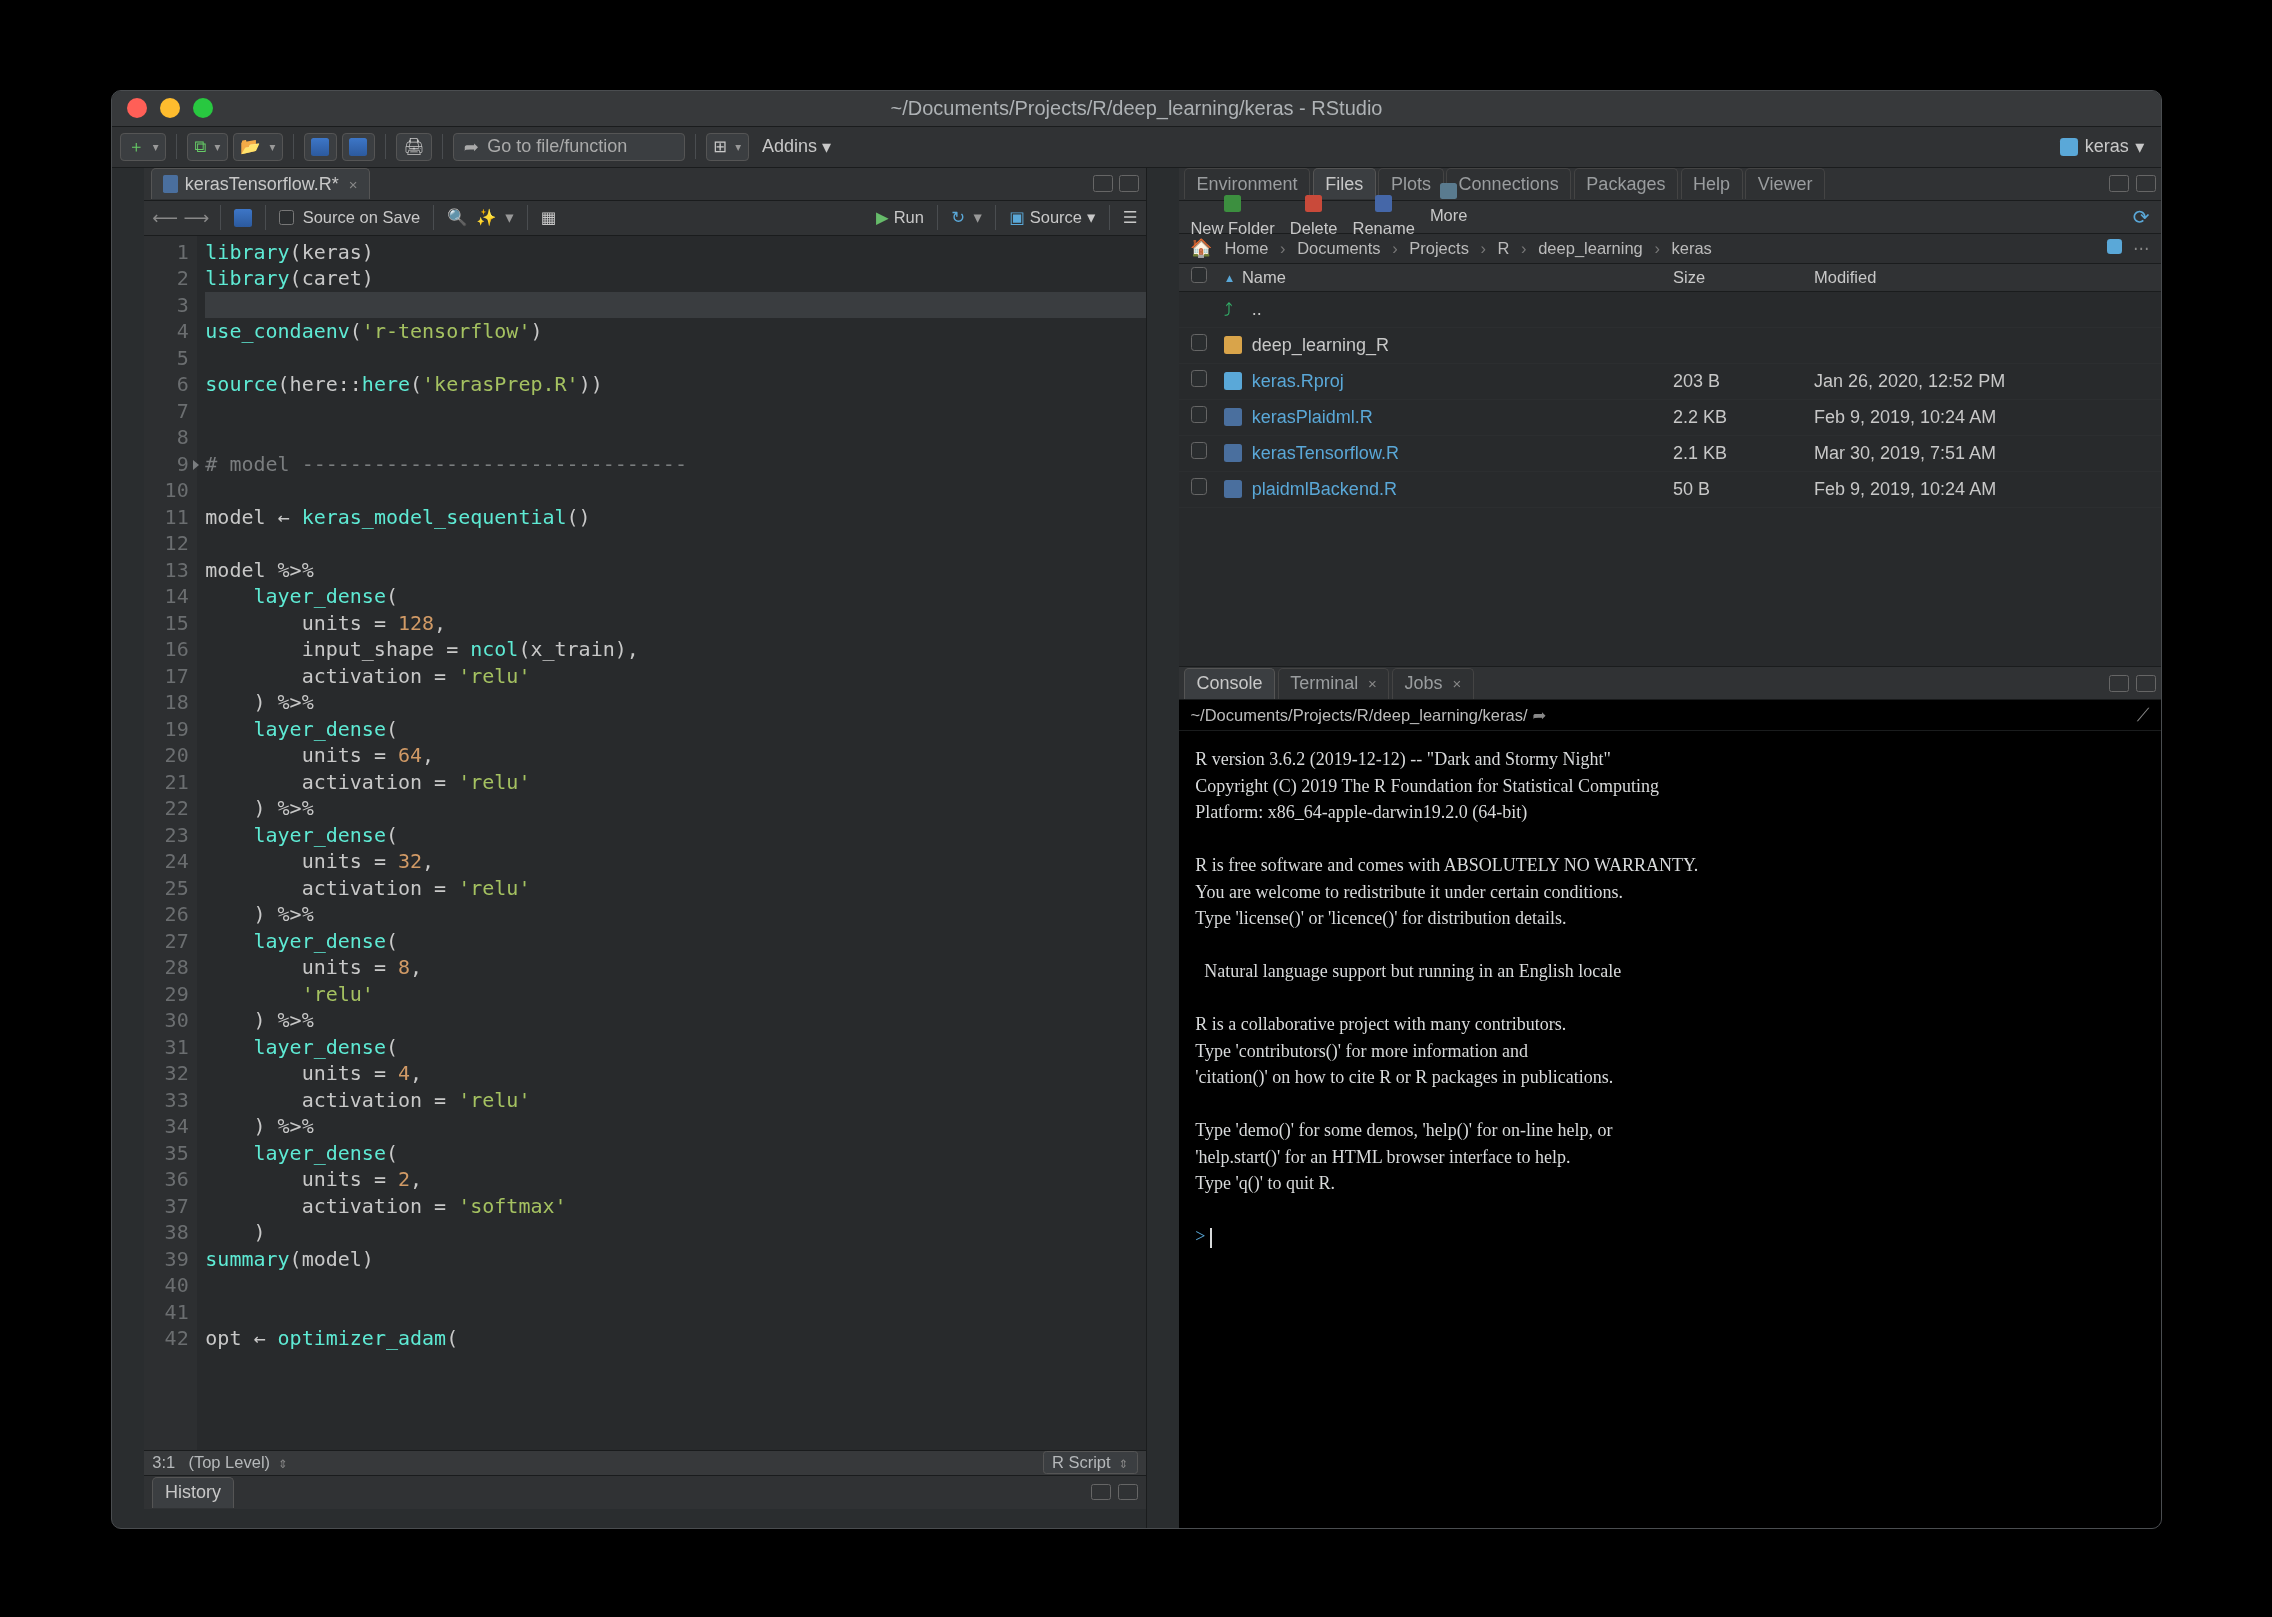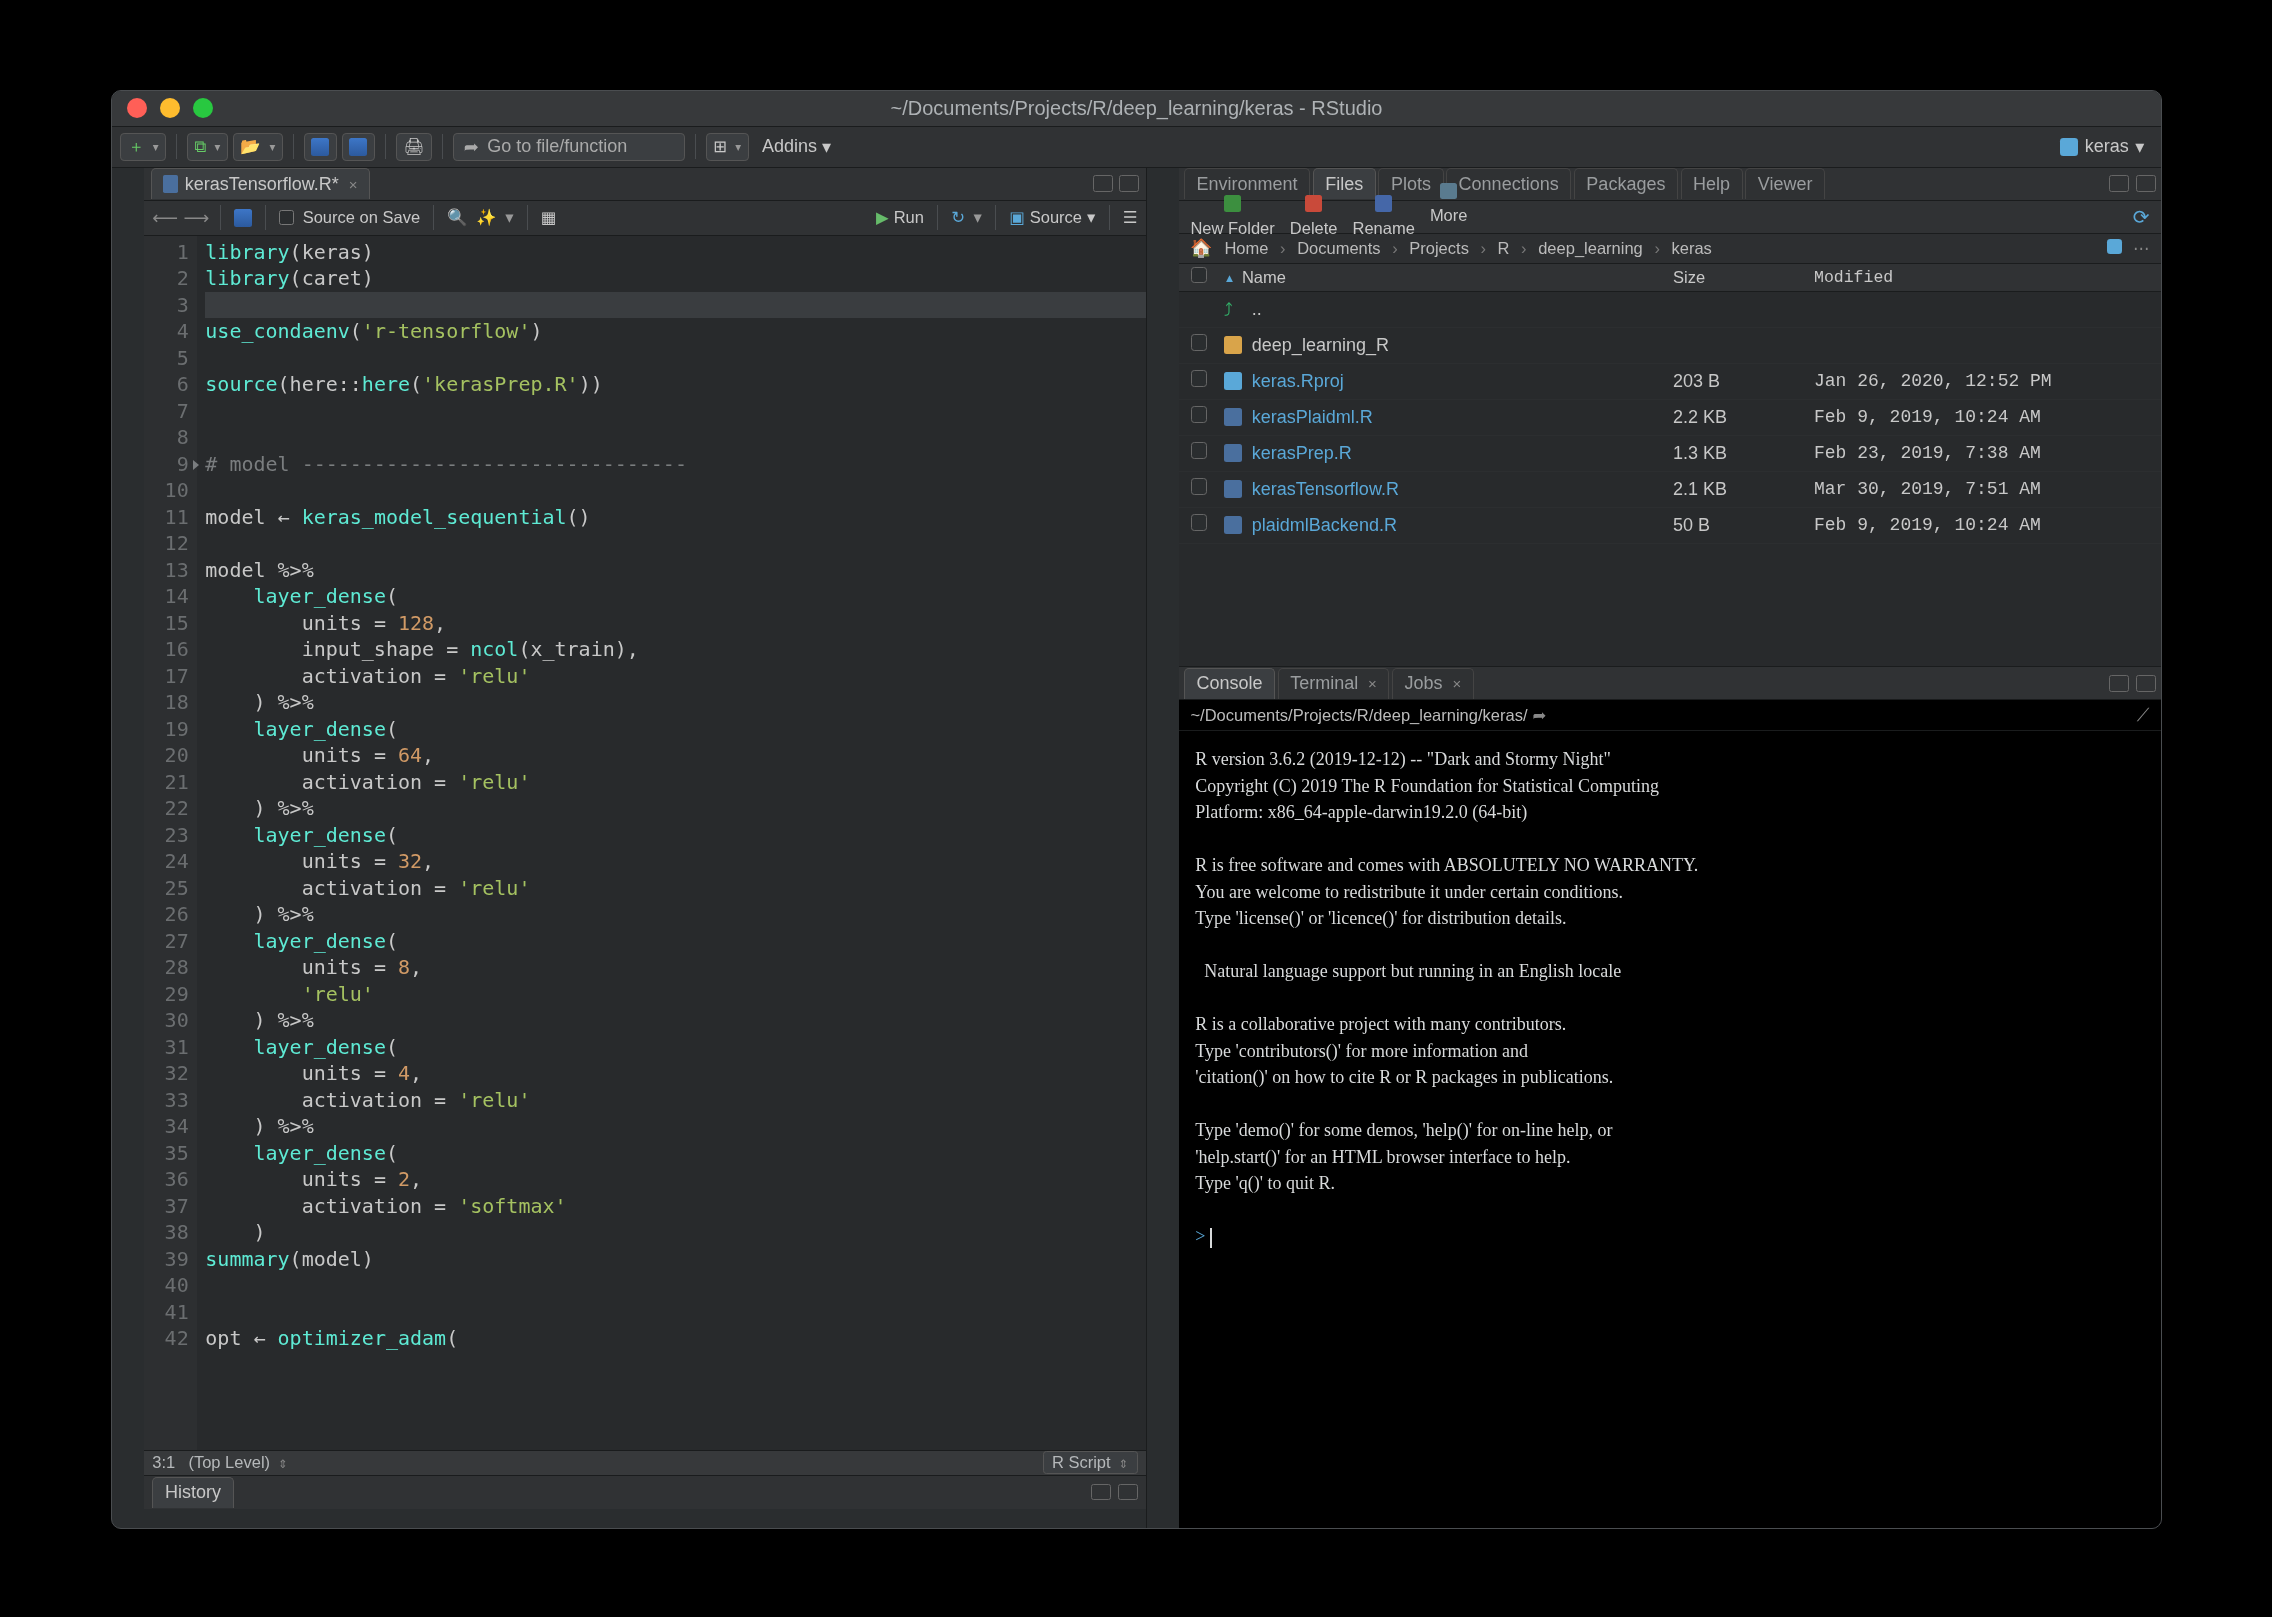--- a/index.html
+++ b/index.html
@@ -183,21 +183,21 @@
   }
   .bc-sep { color:#777; }
   .bc-home { color:#d08a4a; font-size:18px; }
   .cols-header {
     height:28px; background:#303234; border-bottom:0.8px solid #1a1c1d;
     display:flex; align-items:center; font-size:16.5px; color:#c8c8c8;
   }
   .col-chk { width:40px; text-align:center;}
   .col-name{ flex:1; display:flex; align-items:center; gap:6.6px; padding-left:5px;}
   .col-size{ width:141px;}
-  .col-mod { width:347px;font-family:Liberation Mono, monospace;}
+  .col-mod { width:347px;}
   .sort-up { color:#5aa8d8; font-size:11.6px;}
   .files-list { flex:1; overflow:auto; background:#282a2c;}
   .frow {
     height:36px; display:flex; align-items:center; font-size:18px;
     padding:0 0; border-bottom:0.8px solid rgba(255,255,255,0.02);
   }
   .frow .fname { flex:1; display:flex; align-items:center; gap:10px; padding-left:5px;}
   .fico { width:18px; height:18px; display:inline-block; border-radius:2.5px;}
   .fico.folder { background:#d9a44a;}
   .fico.rproj { background:#5aa8d8;}
@@ -501,29 +501,20 @@
                 <span class="fico rfile"></span>
                 <span class="link">kerasPlaidml.R</span>
               </div>
               <div class="col-size">2.2 KB</div>
               <div class="col-mod">Feb 9, 2019, 10:24 AM</div>
             </div>
             <div class="frow">
               <div class="col-chk"><span class="chkbox"></span></div>
               <div class="fname">
                 <span class="fico rfile"></span>
-                <span class="link">kerasPrep.R</span>
-              </div>
-              <div class="col-size">1.3 KB</div>
-              <div class="col-mod">Feb 23, 2019, 7:38 AM</div>
-            </div>
-            <div class="frow">
-              <div class="col-chk"><span class="chkbox"></span></div>
-              <div class="fname">
-                <span class="fico rfile"></span>
                 <span class="link">kerasTensorflow.R</span>
               </div>
               <div class="col-size">2.1 KB</div>
               <div class="col-mod">Mar 30, 2019, 7:51 AM</div>
             </div>
             <div class="frow">
               <div class="col-chk"><span class="chkbox"></span></div>
               <div class="fname">
                 <span class="fico rfile"></span>
                 <span class="link">plaidmlBackend.R</span>

